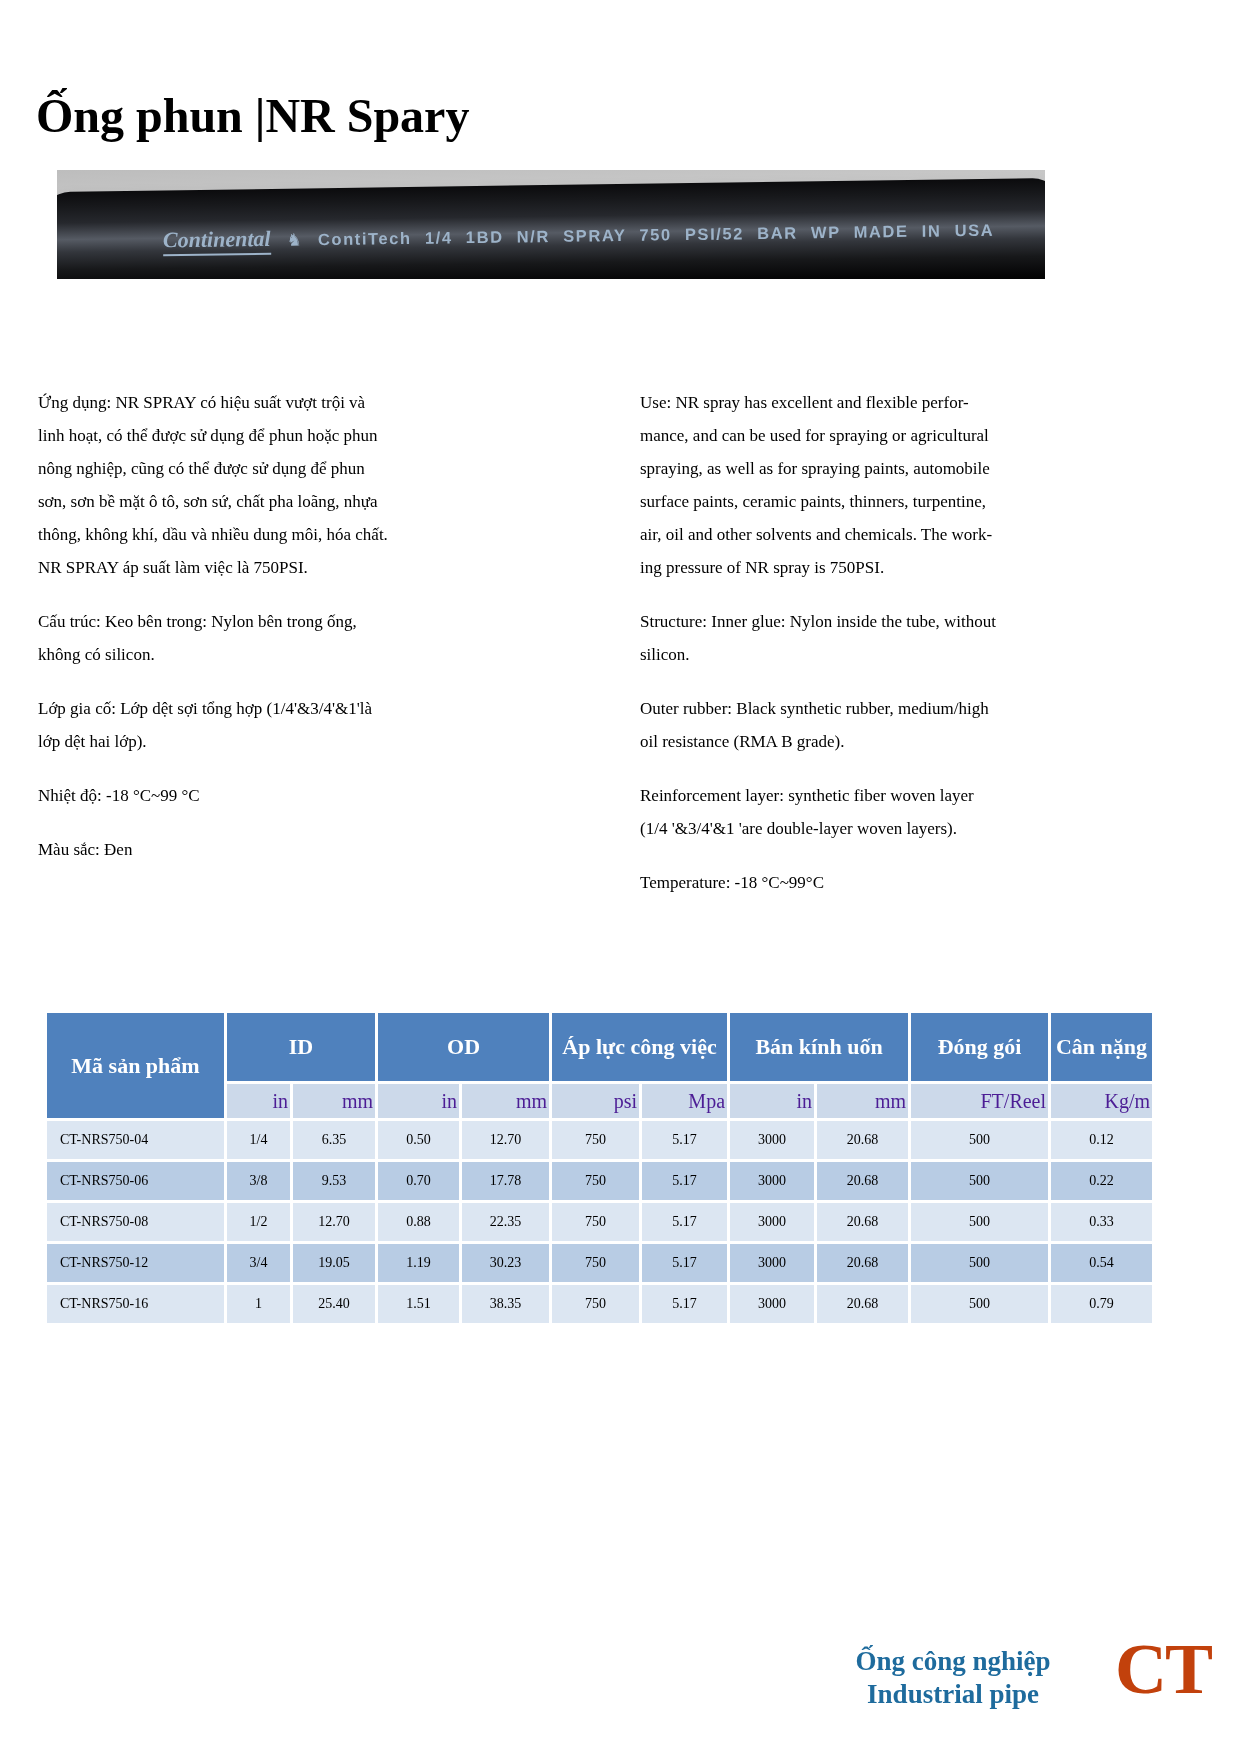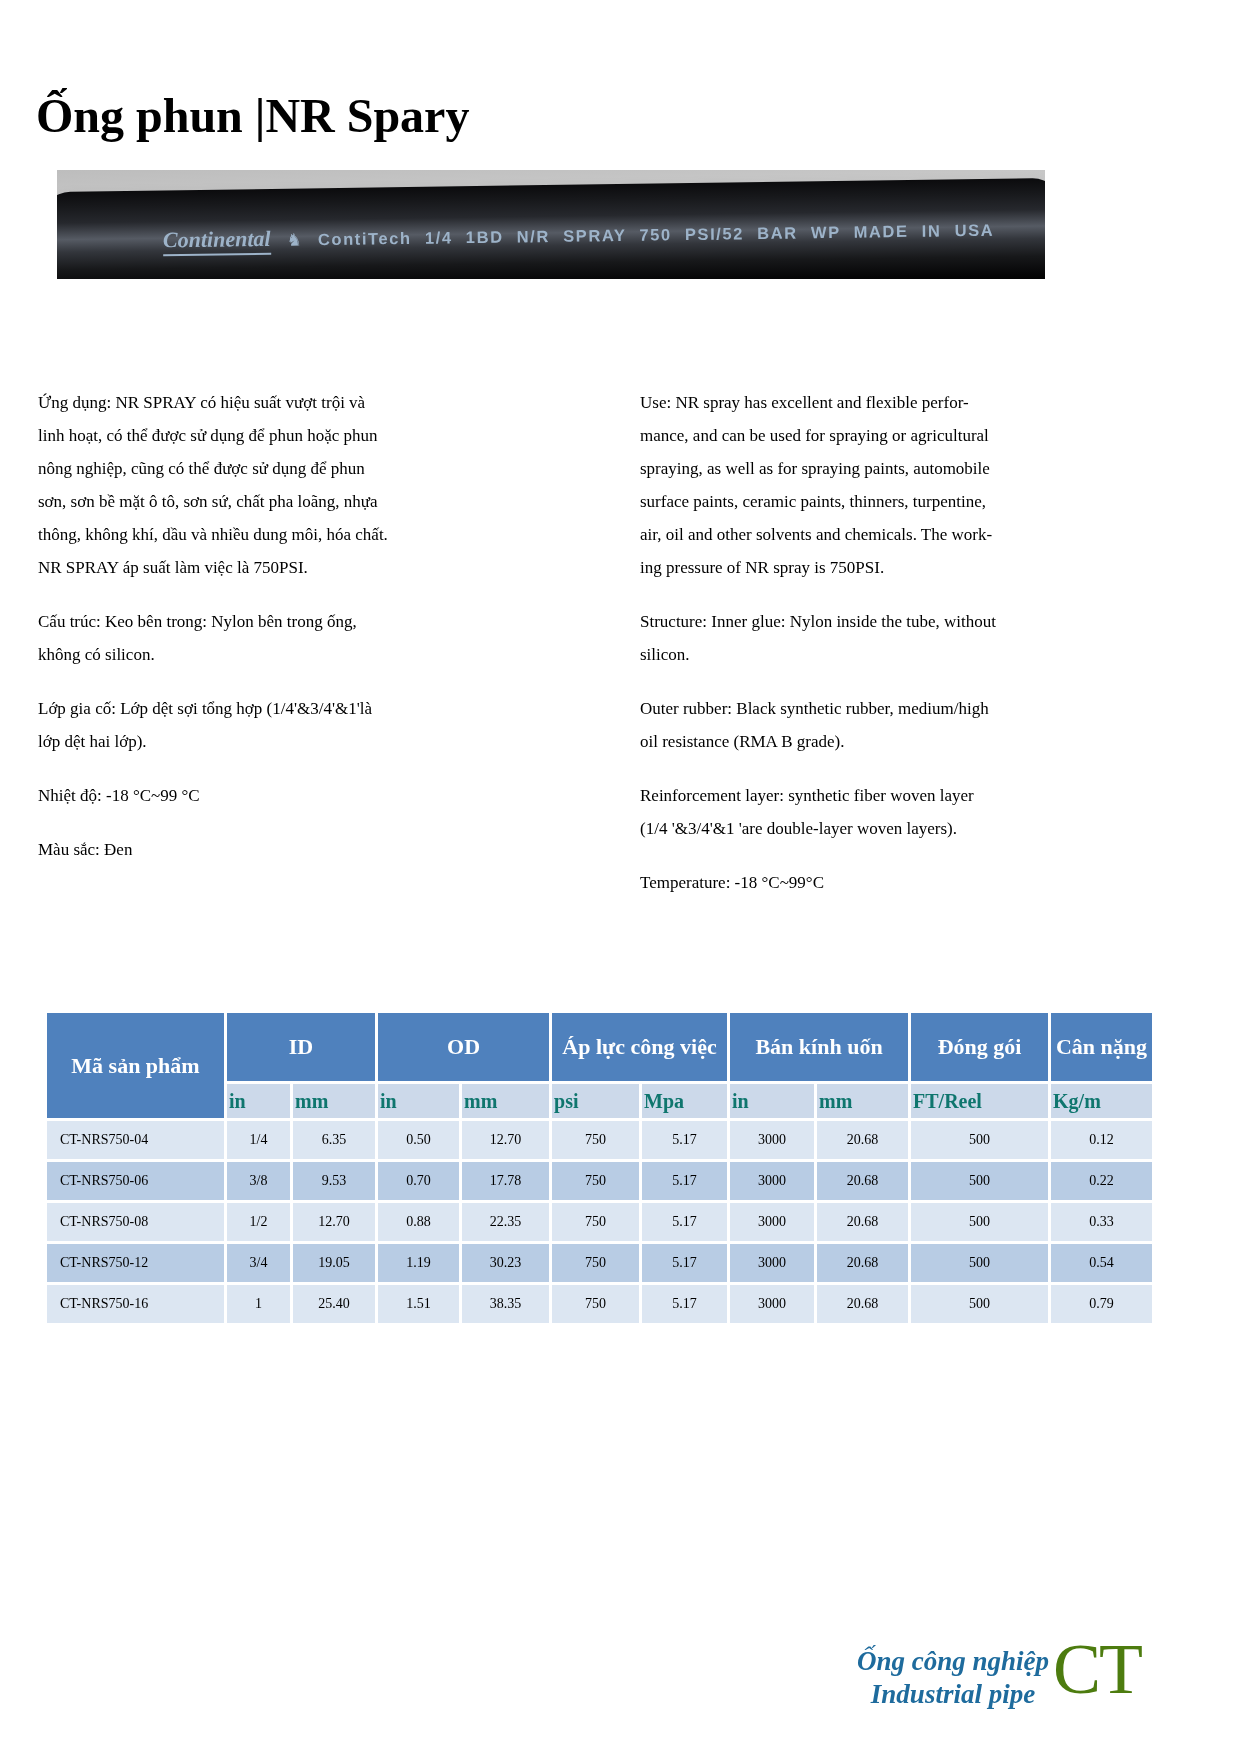--- a/index.html
+++ b/index.html
@@ -49,38 +49,38 @@
   .spec-table{
     position:absolute;left:44px;top:1010px;width:1108px;
     border-collapse:collapse;table-layout:fixed;
   }
   .spec-table th,.spec-table td{border:3px solid #ffffff;vertical-align:middle;}
   .spec-table thead th.hd{
     background:#4f81bd;color:#ffffff;font-weight:bold;font-size:22px;
     text-align:center;padding:4px 2px;height:60px;line-height:1.35;
   }
   .spec-table thead tr.units th{
-    background:#ccd9ea;color:#0f766e;font-weight:bold;font-size:20px;
-    text-align:left;height:30px;padding:2px;
+    background:#ccd9ea;color:#4c1d95;font-weight:normal;font-size:20px;
+    text-align:right;height:30px;padding:2px;
   }
   .spec-table tbody td{
     font-size:14px;text-align:center;height:34px;padding:2px 4px;
   }
   .spec-table tbody tr:nth-child(odd) td{background:#dce6f2;}
   .spec-table tbody tr:nth-child(even) td{background:#b8cce4;}
   .spec-table tbody td.code{text-align:left;padding-left:13px;}
 
   
   .footer-tag{
     position:absolute;left:818px;top:1645px;width:270px;text-align:center;
-    font-weight:bold;font-size:27px;line-height:33px;color:#1e6b9d;font-style:italic;
+    font-weight:bold;font-size:27px;line-height:33px;color:#1e6b9d;
   }
   .footer-logo{
-    position:absolute;left:1053px;top:1628px;
-    font-weight:normal;font-size:72px;letter-spacing:-2px;color:#4d7c0f;
+    position:absolute;left:1115px;top:1628px;
+    font-weight:bold;font-size:72px;letter-spacing:-2px;color:#c2410c;
   }
 </style>
 </head>
 <body>
 
 <div class="page">
 
   <h1 class="doc-title">Ống phun |NR Spary</h1>
 
   <figure class="hose-figure" style="margin:0;">

